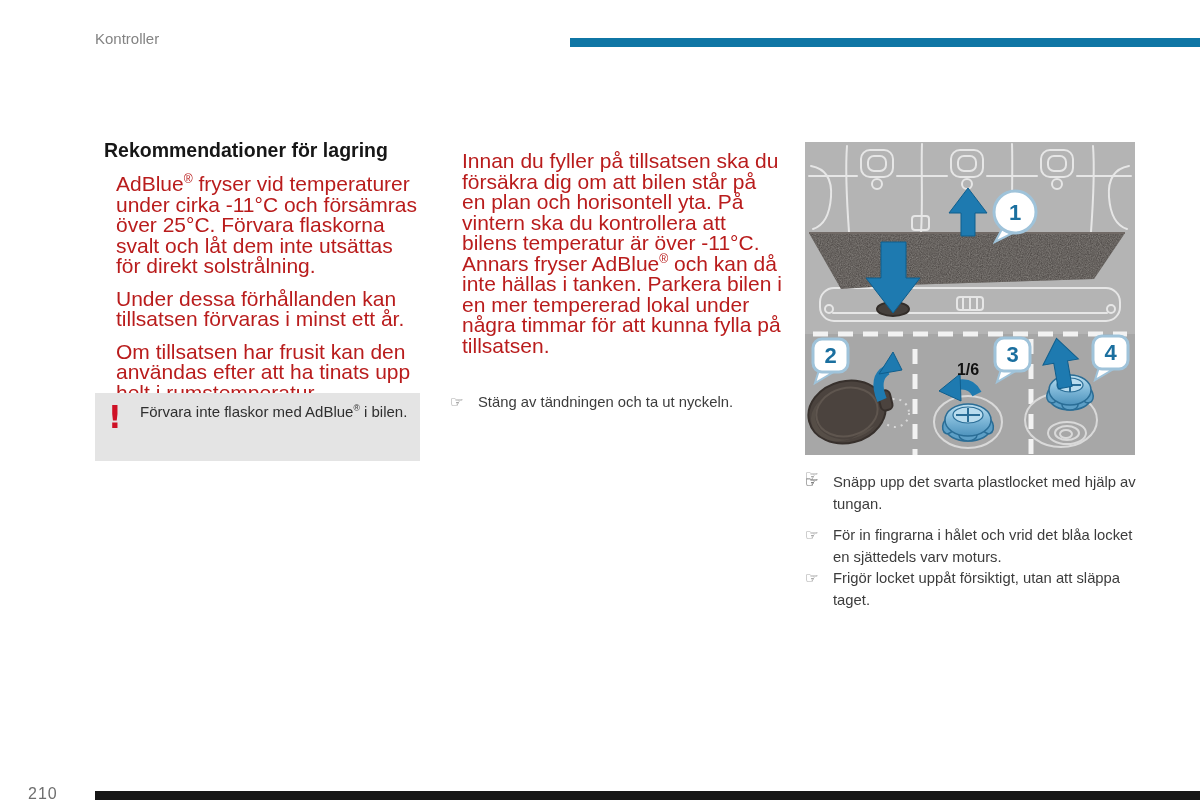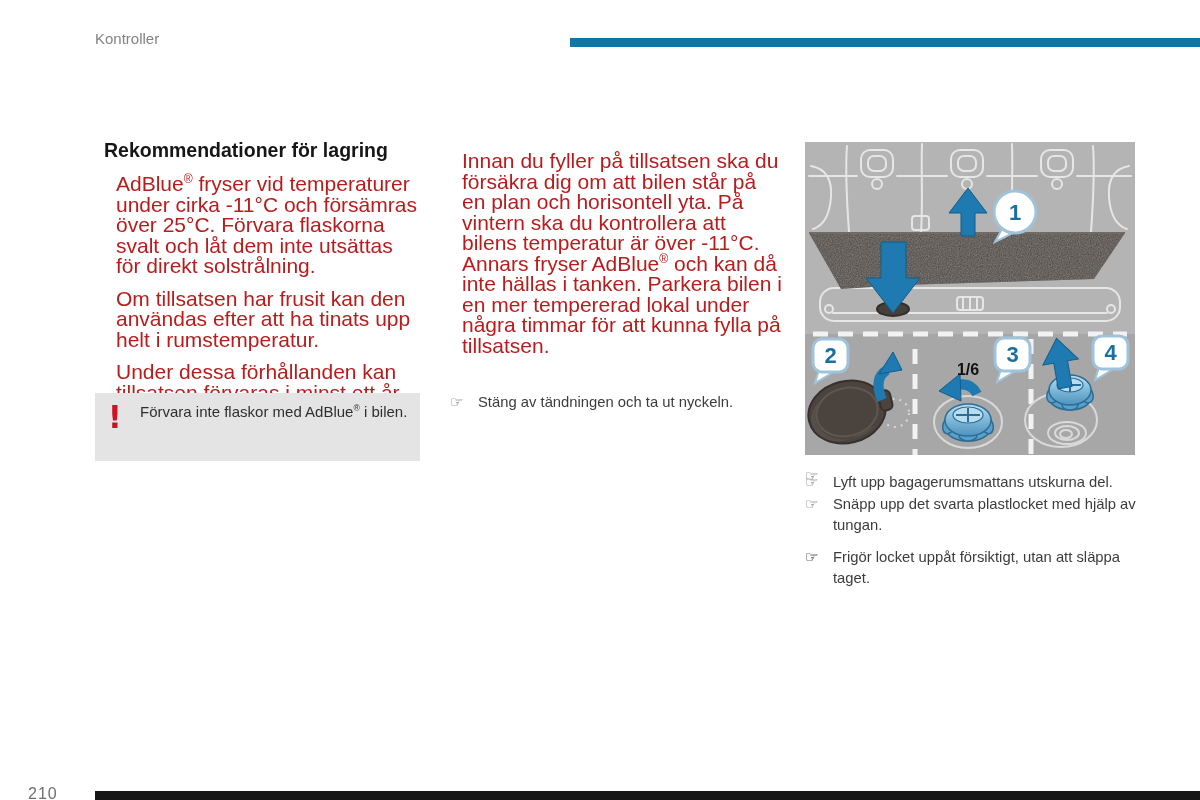--- a/index.html
+++ b/index.html
@@ -57,22 +57,22 @@
 </style>
 </head>
 <body>
 
 <div class="abs section-label">Kontroller</div>
 <div class="abs header-bar"></div>
 
 <div class="abs col-left">
   <h2 class="heading">Rekommendationer för lagring</h2>
   <p class="body">AdBlue<sup class="reg">®</sup> fryser vid temperaturer under cirka -11°C och försämras över 25°C. Förvara flaskorna svalt och låt dem inte utsättas för direkt solstrålning.</p>
+  <p class="body">Under dessa förhållanden kan tillsatsen förvaras i minst ett år.</p>
   <p class="body">Om tillsatsen har frusit kan den användas efter att ha tinats upp helt i rumstemperatur.</p>
-  <p class="body">Under dessa förhållanden kan tillsatsen förvaras i minst ett år.</p>
 </div>
 
 <div class="abs warning-box">
   <span class="warn-icon">!</span>
   <span class="warn-text">Förvara inte flaskor med AdBlue<sup class="reg">®</sup> i bilen.</span>
 </div>
 
 <div class="abs col-mid">
   <p class="body">Innan du fyller på tillsatsen ska du försäkra dig om att bilen står på en plan och horisontell yta. På vintern ska du kontrollera att bilens temperatur är över -11°C. Annars fryser AdBlue<sup class="reg">®</sup> och kan då inte hällas i tanken. Parkera bilen i en mer tempererad lokal under några timmar för att kunna fylla på tillsatsen.</p>
 </div>
@@ -215,28 +215,28 @@
     <text class="badge-num" x="305.5" y="218">4</text>
   </g>
 </svg>
 
 <div class="abs steps-list">
   <div class="pointer-item">
     <span class="pointer-icon">☞</span>
   </div>
   <div class="pointer-item gap6">
     <span class="pointer-icon">☞</span>
-    <span>Lyft upp bagagerumsmattans utskurna del.</span>
   </div>
   <div class="pointer-item">
     <span class="pointer-icon">☞</span>
     <span>Snäpp upp det svarta plastlocket med hjälp av tungan.</span>
   </div>
   <div class="pointer-item gap10">
     <span class="pointer-icon">☞</span>
+    <span>För in fingrarna i hålet och vrid det blåa locket en sjättedels varv moturs.</span>
   </div>
   <div class="pointer-item">
     <span class="pointer-icon">☞</span>
     <span>Frigör locket uppåt försiktigt, utan att släppa taget.</span>
   </div>
 </div>
 
 <div class="abs page-number">210</div>
 <div class="abs footer-bar"></div>
 

